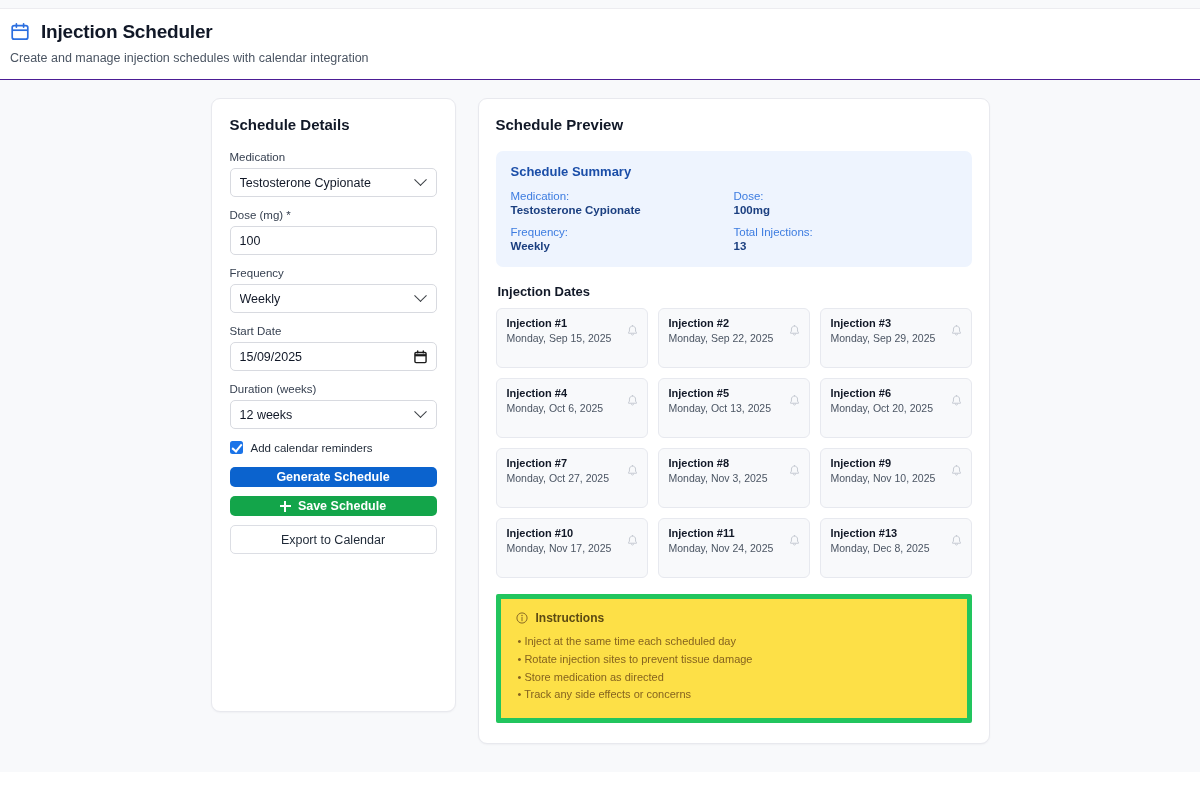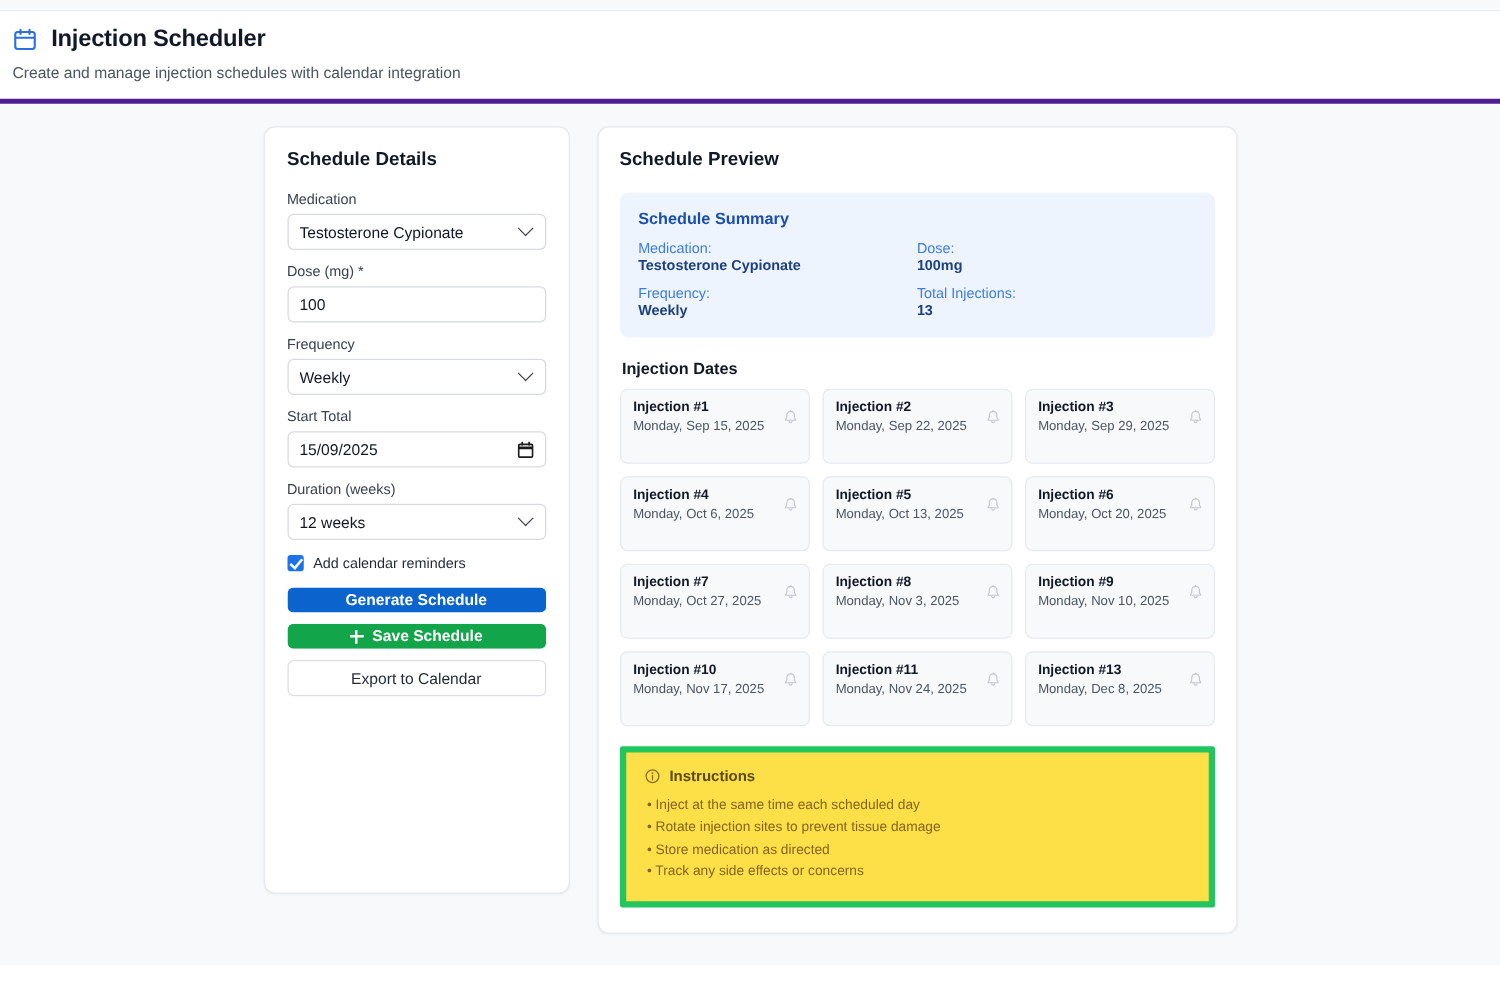--- a/index.html
+++ b/index.html
@@ -29,21 +29,21 @@
     overflow: hidden;
   }
   
   .topstrip {
     height: 9px;
     background: #f8f9fb;
     border-bottom: 1px solid #ececf0;
   }
   .header {
     background: #ffffff;
-    border-bottom: 4px solid #4c1d95;
+    border-bottom: 1px solid #4c1d95;
     padding: 12px 10px 14px 10px;
   }
   .header-title-row {
     display: flex;
     align-items: center;
     gap: 11px;
   }
   .cal-icon { width: 20px; height: 20px; display: block; flex: none; }
   .header-title {
     font-size: 19px;
@@ -285,21 +285,21 @@
 
         <div class="field">
           <label class="field-label">Frequency</label>
           <div class="control">
             <span class="val">Weekly</span>
             <span class="chev"></span>
           </div>
         </div>
 
         <div class="field">
-          <label class="field-label">Start Total</label>
+          <label class="field-label">Start Date</label>
           <div class="control">
             <span class="val">15/09/2025</span>
             <span>
               <svg class="datepick-icon" viewBox="0 0 14 15" fill="none">
                 <rect x="1" y="2.6" width="12" height="11" rx="1.2" stroke="#1b1b1b" stroke-width="1.5"></rect>
                 <path d="M1 5.6h12" stroke="#1b1b1b" stroke-width="2.4"></path>
                 <path d="M4 1v2M10 1v2" stroke="#1b1b1b" stroke-width="1.5" stroke-linecap="round"></path>
               </svg>
             </span>
           </div>

